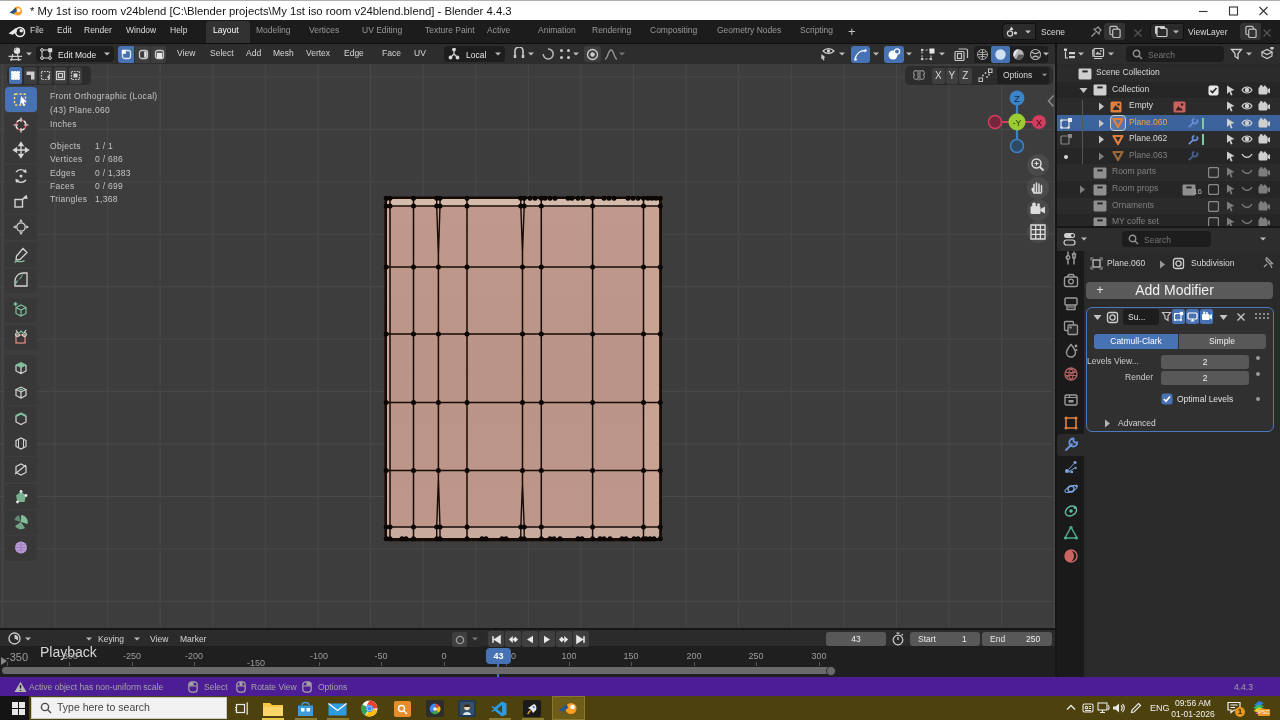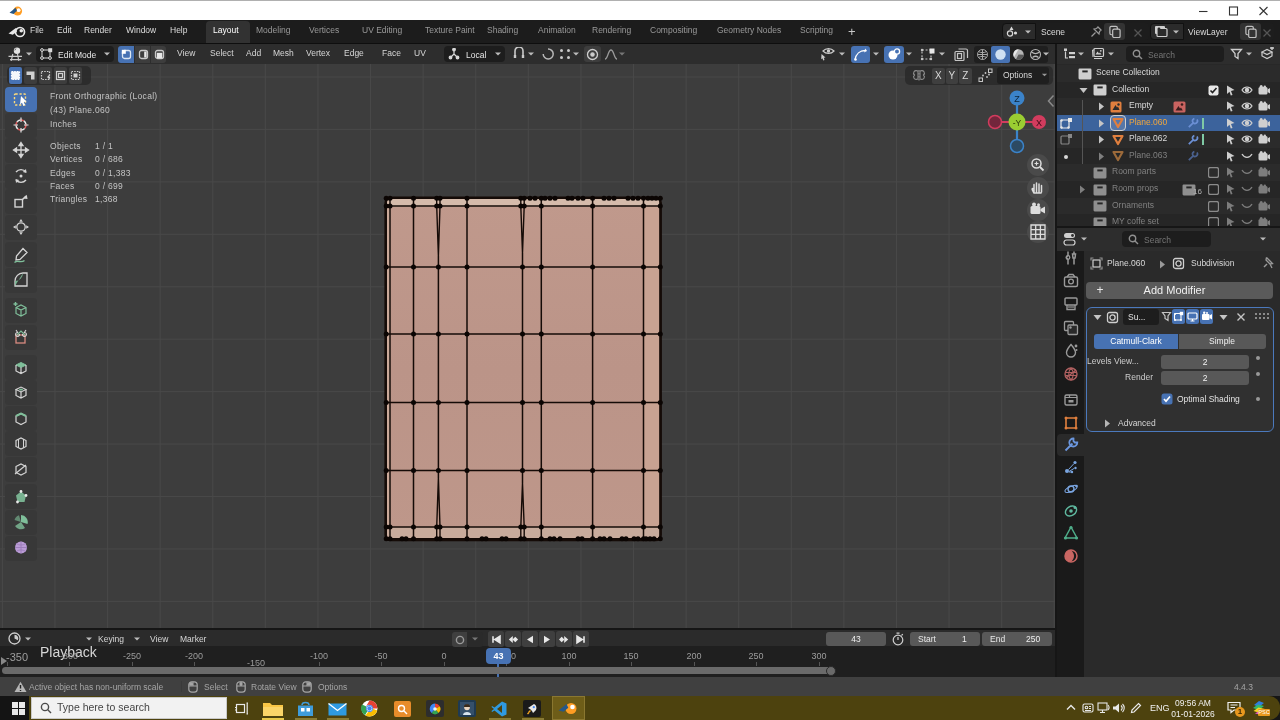--- a/index.html
+++ b/index.html
@@ -16,41 +16,42 @@
 .hmenu { font-size:8.5px; color:#d6d6d6; }
 .dfield { background:#1d1d1d; border-radius:4px; }
 #viewport { left:0; top:64px; width:1056px; height:564px; background:#3d3d3d;
   background-image:linear-gradient(to right, #484848 1px, transparent 1px),
                    linear-gradient(to bottom, #484848 1px, transparent 1px);
   background-size:52.6px 52.45px; background-position:1.9px 12.5px; overflow:hidden; }
 .ovtext { font-size:8.5px; color:#c5c5c5; letter-spacing:0.3px; }
 .tbtn { left:5px; width:32px; height:25px; background:#353535; border-radius:4px; }
 #timeline { left:0; top:630px; width:1056px; height:47px; background:#1f1f1f; }
 #tlhdr { left:0; top:0px; width:1056px; height:16px; background:#2b2b2b; }
-#statusbar { left:0; top:677px; width:1280px; height:19px; background:#404040; }
+#statusbar { left:0; top:677px; width:1280px; height:19px; background:#4c1d95; }
 .stxt { font-size:8.5px; color:#a5a5a5; top:5px; }
-#taskbar { left:0; top:696px; width:1280px; height:24px; background:#4d420e;border-radius:11px; }
+#taskbar { left:0; top:696px; width:1280px; height:24px; background:#4d420e; }
 #outliner { left:1057px; top:64px; width:223px; height:162px; background:#282828; overflow:hidden; }
 .orow { left:0; width:223px; height:17px; }
 .otxt { font-size:8.5px; color:#dadada; top:4px; }
 .odim { color:#808080; }
 #props { left:1057px; top:227px; width:223px; height:450px; background:#2a2a2a; }
 #propshdr { left:0; top:0; width:223px; height:24px; background:#2d2d2d; }
 #tabstrip { left:0; top:24px; width:27px; height:426px; background:#1a1a1a; }
 .ptxt { font-size:8.5px; color:#d8d8d8; }
 </style>
 </head>
 <body>
 
 <div id="titlebar">
  <svg style="left:9px;top:4px" width="15" height="12" viewBox="0 0 15 12">
   <circle cx="8.6" cy="6.1" r="4.5" fill="#ff9d23"></circle>
   <circle cx="9.6" cy="5.2" r="1.9" fill="#fff"></circle>
   <path d="M0.5 7.8 L6.6 2.8 L8 5.8 L4.6 8.9 Z" fill="#265787"></path>
  </svg>
+ <span style="left:30px;top:4px;font-size:11.3px;color:#121212">* My 1st iso room v24blend [C:\Blender projects\My 1st iso room v24blend.blend] - Blender 4.4.3</span>
  <svg style="left:1196px;top:0" width="84" height="20" viewBox="0 0 84 20" stroke="#333" stroke-width="1.1" fill="none">
   <path d="M3 10.5 H11.5"></path>
   <rect x="33.5" y="6" width="8" height="8"></rect>
   <path d="M63.5 6 L71.5 14 M71.5 6 L63.5 14"></path>
  </svg>
 </div>
 
 <div id="topbar">
  <svg style="left:8px;top:5px" width="19" height="14" viewBox="0 0 19 14" fill="#e8e8e8">
   <circle cx="12" cy="7" r="4.5" fill="none" stroke="#e8e8e8" stroke-width="1.7"></circle>
@@ -61,21 +62,21 @@
  <span class="menu" style="left:57px;top:5px">Edit</span>
  <span class="menu" style="left:84px;top:5px">Render</span>
  <span class="menu" style="left:126px;top:5px">Window</span>
  <span class="menu" style="left:170px;top:5px">Help</span>
  <span style="left:206px;top:1px;width:44px;height:22px;background:#323232;border-radius:4px 4px 0 0"></span>
  <span class="tab" style="left:213px;top:5px;color:#fff">Layout</span>
  <span class="tab" style="left:256px;top:5px">Modeling</span>
  <span class="tab" style="left:309px;top:5px">Vertices</span>
  <span class="tab" style="left:362px;top:5px">UV Editing</span>
  <span class="tab" style="left:425px;top:5px">Texture Paint</span>
- <span class="tab" style="left:487px;top:5px">Shading</span>
+ <span class="tab" style="left:487px;top:5px">Active</span>
  <span class="tab" style="left:538px;top:5px">Animation</span>
  <span class="tab" style="left:592px;top:5px">Rendering</span>
  <span class="tab" style="left:650px;top:5px">Compositing</span>
  <span class="tab" style="left:717px;top:5px">Geometry Nodes</span>
  <span class="tab" style="left:800px;top:5px">Scripting</span>
  <span class="tab" style="left:848px;top:4px;font-size:13px;color:#c8c8c8">+</span>
 
  <span style="left:1002px;top:3px;width:147px;height:17px;background:#1d1d1d;border-radius:4px"></span>
  <span style="left:1002px;top:3px;width:34px;height:17px;background:#2b2b2b;border-radius:4px 0 0 4px;border:1px solid #111"></span>
  <svg style="left:1006px;top:6px" width="14" height="11" viewBox="0 0 14 11" fill="#d8d8d8">
@@ -1268,21 +1269,21 @@
       <rect x="1.5" y="1.5" width="10" height="10" rx="2"></rect>
       <circle cx="6.5" cy="6.5" r="2.6"></circle>
     </svg>
  <span class="ptxt" style="left:134px;top:31px">Subdivision</span>
  <svg style="left:205px;top:29px" width="12" height="13" viewBox="0 0 12 13" fill="none" stroke="#9a9a9a" stroke-width="1.3">
       <path d="M4.5 1.5 L10.5 7.5 L8 8 L10 12 M4.5 1.5 L4 4 L8 8 M4.5 1.5 L8 5"></path>
       <path d="M2 11 L5 8" stroke-width="1.5"></path>
     </svg>
  <span style="left:29px;top:55px;width:187px;height:17px;background:#5a5a5a;border-radius:4px"></span>
  <span style="left:33px;top:55px;width:20px;height:17px;font-size:12px;color:#e8e8e8;text-align:center;line-height:16px">+</span>
-    <span style="left:29px;top:55px;width:177px;height:17px;font-size:11px;color:#f0f0f0;text-align:center;line-height:17px">Add Modifier</span>
+    <span style="left:29px;top:55px;width:177px;height:17px;font-size:14px;color:#f0f0f0;text-align:center;line-height:17px">Add Modifier</span>
  <span style="left:29px;top:80px;width:188px;height:125px;background:#303030;border:1.5px solid #4b79bd;border-radius:6px"></span>
  <svg style="left:36px;top:87px" width="9" height="7" viewBox="0 0 9 7" fill="#c5c5c5">
       <path d="M0.5 1 L4.5 6 L8.5 1 Z"></path>
     </svg>
  <svg style="left:49px;top:84px" width="13" height="13" viewBox="0 0 13 13" fill="none" stroke="#cfcfcf" stroke-width="1.3">
       <rect x="1.5" y="1.5" width="10" height="10" rx="2"></rect>
       <circle cx="6.5" cy="6.5" r="2.6"></circle>
     </svg>
  <span style="left:66px;top:82px;width:36px;height:16px;background:#1d1d1d;border-radius:3px"></span>
  <span style="left:71px;top:85px;font-size:8.5px;color:#e0e0e0">Su...</span>
@@ -1330,21 +1331,21 @@
  <span style="left:30px;top:129px;width:66px;font-size:8.5px;color:#cdcdcd;text-align:left">Levels View...</span>
  <span style="left:104px;top:128px;width:88px;height:14px;background:#585858;border-radius:3px;color:#f4f4f4;font-size:8.5px;text-align:center;line-height:14px">2</span>
  <span style="left:199px;top:129px;width:4px;height:4px;border-radius:50%;background:#999"></span>
  <span style="left:30px;top:145px;width:66px;font-size:8.5px;color:#cdcdcd;text-align:right">Render</span>
  <span style="left:104px;top:144px;width:88px;height:14px;background:#585858;border-radius:3px;color:#f4f4f4;font-size:8.5px;text-align:center;line-height:14px">2</span>
  <span style="left:199px;top:145px;width:4px;height:4px;border-radius:50%;background:#999"></span>
  <svg style="left:104px;top:166px" width="12" height="12" viewBox="0 0 12 12">
       <rect x="0.5" y="0.5" width="11" height="11" rx="2.5" fill="#4772b3"></rect>
       <path d="M3 6 L5 8.2 L9 3.5" stroke="#fff" stroke-width="1.7" fill="none"></path>
     </svg>
- <span style="left:120px;top:167px;font-size:8.5px;color:#e2e2e2">Optimal Shading</span>
+ <span style="left:120px;top:167px;font-size:8.5px;color:#e2e2e2">Optimal Levels</span>
  <span style="left:199px;top:170px;width:4px;height:4px;border-radius:50%;background:#999"></span>
  <svg style="left:47px;top:192px" width="7" height="9" viewBox="0 0 7 9" fill="#b5b5b5">
       <path d="M1 0.5 L6 4.5 L1 8.5 Z"></path>
     </svg>
  <span style="left:61px;top:191px;font-size:8.5px;color:#d5d5d5">Advanced</span>
 </div>
 
 <div style="left:1055px;top:44px;width:2px;height:633px;background:#161616"></div>
 <div style="left:0px;top:628px;width:1056px;height:2px;background:#161616"></div>
 <div style="left:1057px;top:226px;width:223px;height:2px;background:#161616"></div>

